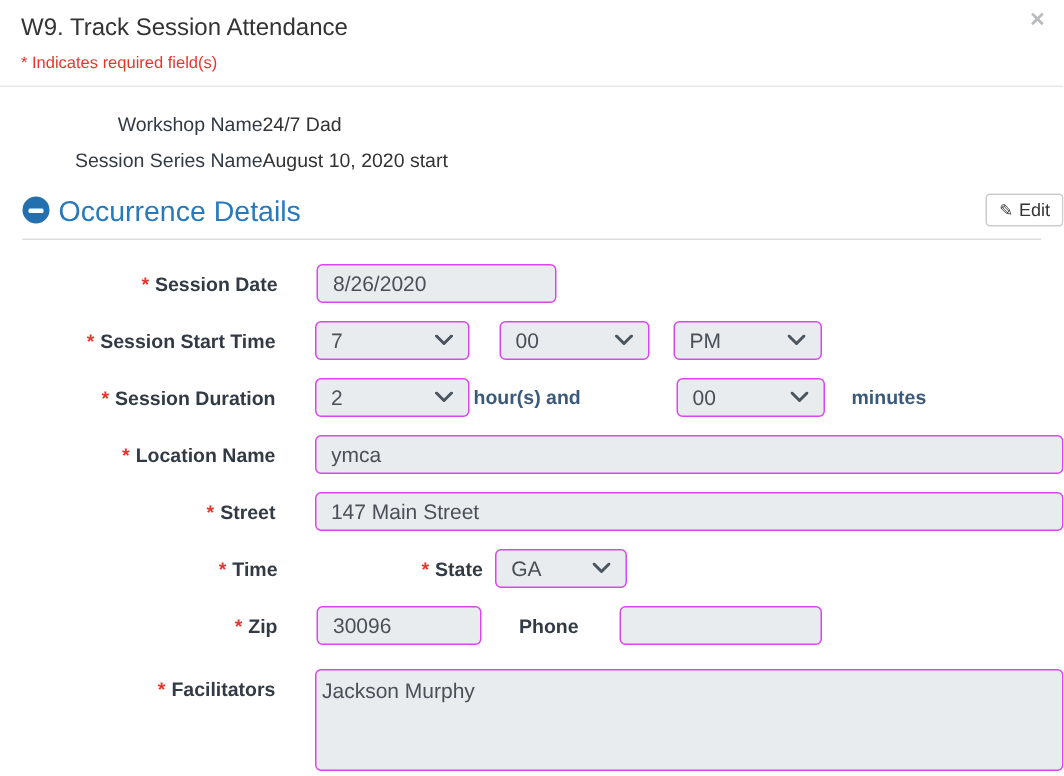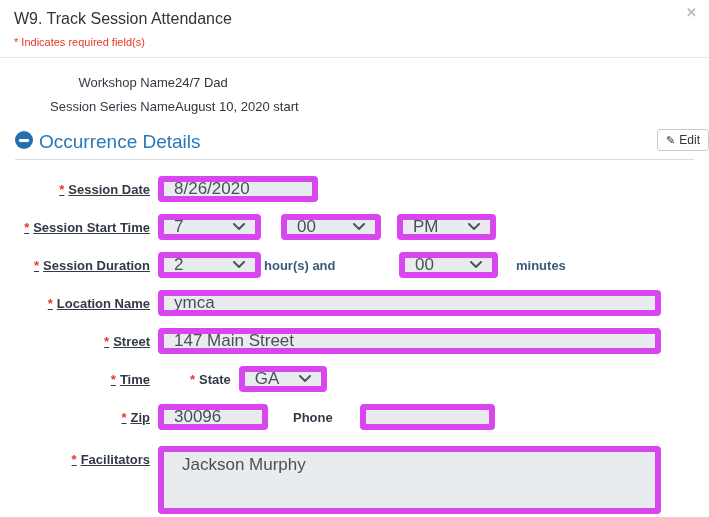--- a/index.html
+++ b/index.html
@@ -49,40 +49,40 @@
   }
   .pencil { font-size: 11px; color: #333333; }
   .section-divider { border: none; border-top: 1px solid #dddddd; margin: 6px 15px 16px 15px; }
 
   .form-area { }
   .form-row {
     display: flex; align-items: center;
     margin-bottom: 12px; min-height: 26px; position: relative;
   }
   .form-label {
-    width: 158px; text-align: right; padding-right: 8px;
-    font-size: 13px; font-weight: 700; color: #323a45; line-height: 15px; text-decoration: underline;
+    width: 211px; text-align: right; padding-right: 26px;
+    font-size: 13px; font-weight: 700; color: #323a45; line-height: 15px;
   }
   .req { color: #e8352b; margin-right: 4px; font-weight: 700; }
   .ctl {
     height: 26px; background: #e9ecef;
-    border: 6px solid #d946ef; border-radius: 4px;
-    font-size: 17px; color: #495057;
+    border: 1px solid #d946ef; border-radius: 4px;
+    font-size: 14px; color: #495057;
     font-family: "Liberation Sans", sans-serif;
   }
   input.ctl { padding: 0 10px; }
   .select {
     display: flex; align-items: center; justify-content: space-between;
     padding: 0 10px; cursor: pointer;
   }
   .chev { flex: 0 0 auto; display: flex; margin-left: 8px; }
   .inline-note { font-size: 13px; font-weight: 700; color: #3a5a7c; }
   .abs { position: absolute; top: 0; }
   .abs-mid { position: absolute; top: 50%; transform: translateY(-50%); }
-  textarea.ctl { resize: none; padding: 5px 18px; line-height: 16px; }
+  textarea.ctl { resize: none; padding: 5px 4px; line-height: 16px; }
   .plain-label { font-size: 13px; font-weight: 700; color: #323a45; }
 </style>
 </head>
 <body>
 
 <div class="modal-header">
   <div class="modal-title">W9. Track Session Attendance</div>
   <div class="close-btn">✕</div>
   <div class="required-note">* Indicates required field(s)</div>
 </div>
@@ -175,21 +175,21 @@
     <input class="ctl" style="width: 503px;" value="ymca">
   </div>
 
   <div class="form-row">
     <div class="form-label"><span class="req">*</span><span>Street</span></div>
     <input class="ctl" style="width: 503px;" value="147 Main Street">
   </div>
 
   <div class="form-row">
     <div class="form-label"><span class="req">*</span><span>Time</span></div>
-    <span class="plain-label" style="margin-left:32px"><span class="req">*</span><span>State</span></span>
+    <span class="plain-label" style="margin-left:70px"><span class="req">*</span><span>State</span></span>
     <div class="ctl select" style="margin-left:8px; width:88px">
       <span>GA</span>
       <span class="chev">
           <svg width="12" height="8" viewBox="0 0 12 8">
             <path d="M1 1l5 5 5-5" fill="none" stroke="#4a5560" stroke-width="2" stroke-linecap="round" stroke-linejoin="round"></path>
           </svg>
         </span>
     </div>
   </div>
 

